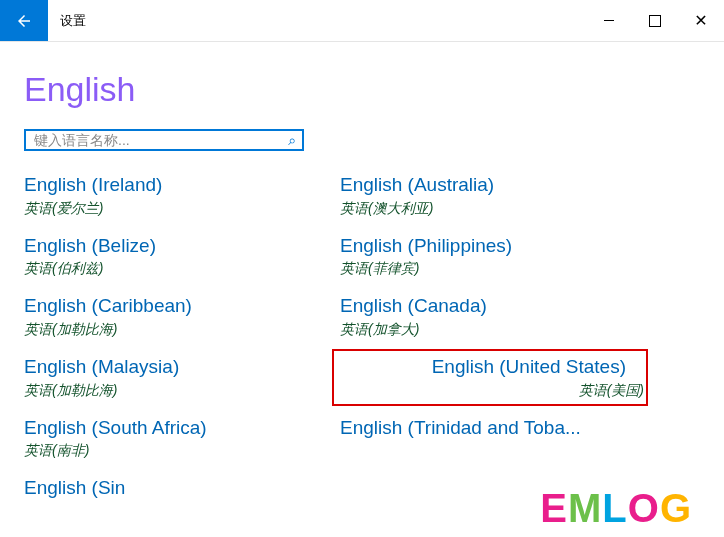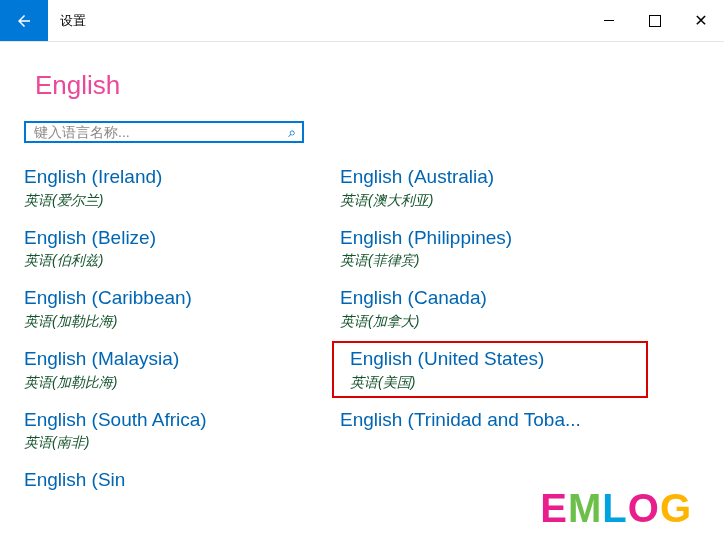--- a/index.html
+++ b/index.html
@@ -6,30 +6,30 @@
   html, body { width: 724px; height: 537px; font-family: "Segoe UI", "Microsoft YaHei", sans-serif; background: #fff; overflow: hidden; }
   .titlebar { height: 42px; display: flex; align-items: stretch; border-bottom: 1px solid #e5e5e5; }
   .back-btn { width: 48px; background: #0078d7; color: #fff; display: flex; align-items: center; justify-content: center; font-size: 18px; }
   .title-text { flex: 0 0 auto; padding: 0 12px; display: flex; align-items: center; font-size: 13px; color: #000; }
   .spacer { flex: 1; }
   .winbtn { width: 46px; display: flex; align-items: center; justify-content: center; color: #000; font-size: 12px; }
   .minbtn::before { content: ""; display: block; width: 10px; height: 1px; background: #000; }
   .maxbtn::before { content: ""; display: block; width: 10px; height: 10px; border: 1px solid #000; }
   .closebtn { font-size: 16px; line-height: 1; }
   .content { padding: 20px 24px 0 24px; }
-  .page-title { font-size: 26px; font-weight: 350; color: #ec4899; margin: 8px 0 20px 11px; }
+  .page-title { font-size: 34px; font-weight: 350; color: #8b5cf6; margin: 8px 0 20px 0; }
   .search-wrap { position: relative; width: 280px; height: 22px; margin-bottom: 22px; }
   .search-input { width: 100%; height: 100%; border: 2px solid #0078d7; padding: 0 30px 0 8px; font-size: 14px; outline: none; }
   .search-input::placeholder { color: #888; }
   .search-icon { position: absolute; right: 8px; top: 50%; transform: translateY(-50%); color: #0078d7; font-size: 14px; pointer-events: none; }
   .lang-grid { display: grid; grid-template-columns: 300px 300px; column-gap: 0; row-gap: 20px; gap: 16px; }
   .lang-item { cursor: pointer; }
   .lang-name { color: #0066b4; font-size: 19px; font-weight: 400; line-height: 1.3; white-space: nowrap; overflow: hidden; text-overflow: ellipsis; max-width: 290px; }
   .lang-native { color: #14532d; font-size: 14px; margin-top: 2px; font-style: italic; }
-  .highlight { border: 2px solid #d90000; padding: 4px 16px; margin: -6px -8px; }
+  .highlight { border: 2px solid #d90000; padding: 4px 2px; margin: -6px -8px; text-align: right; }
   .watermark { position: absolute; right: 32px; bottom: 6px; font-size: 40px; font-weight: 900; letter-spacing: 1px; font-family: Arial, sans-serif; }
   .wm-e { color: #e91e8c; }
   .wm-m { color: #6cc04a; }
   .wm-l { color: #00a3e0; }
   .wm-o { color: #e91e8c; }
   .wm-g { color: #ffb400; }
 </style>
 </head>
 <body>
 

